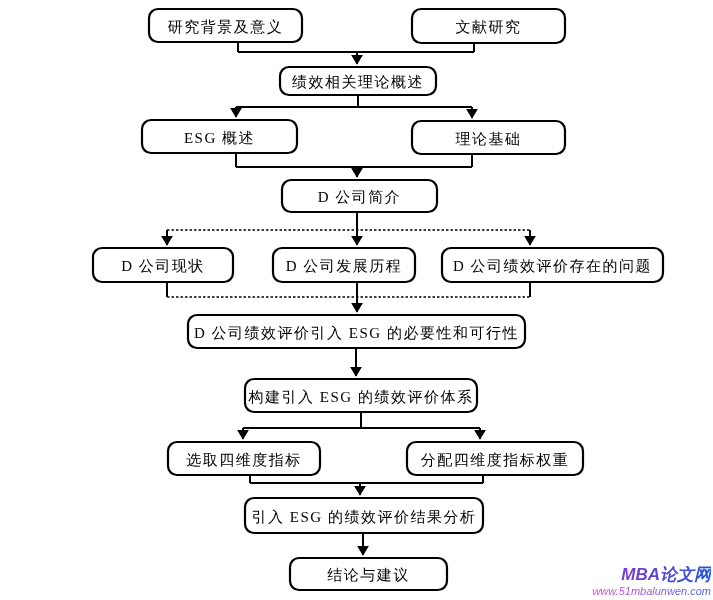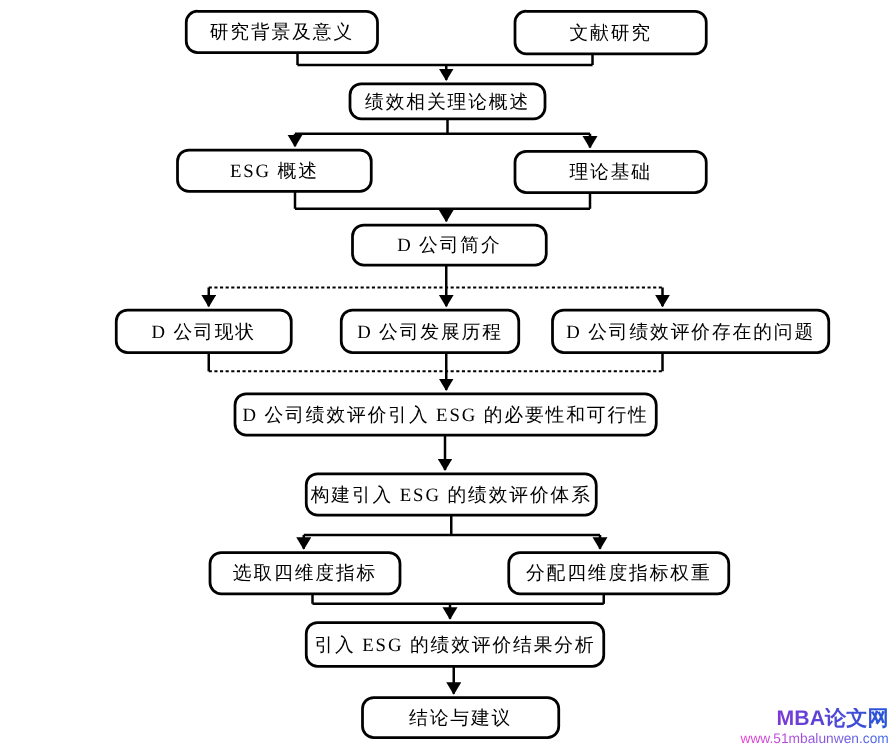--- a/index.html
+++ b/index.html
@@ -6,21 +6,21 @@
   .stage{position:relative;width:713px;height:600px;background:#fff;overflow:hidden;
          font-family:"Liberation Serif","DejaVu Serif",serif;}
   svg{display:block;}
   .node{fill:#ffffff;stroke:#000000;stroke-width:2.2;}
   .label{font-family:"Liberation Serif","DejaVu Serif",serif;font-size:15px;
          letter-spacing:1.5px;fill:#000000;text-anchor:middle;dominant-baseline:central;}
   .conn{fill:none;stroke:#000000;stroke-width:2;}
   .dotted{fill:none;stroke:#000000;stroke-width:1.6;stroke-dasharray:2.5 2;}
   .arrowhead{fill:#000000;stroke:none;}
   .watermark{position:absolute;right:2px;bottom:3px;text-align:right;
-             font-family:"Liberation Sans","DejaVu Sans",sans-serif;}
+             font-family:"Liberation Sans","DejaVu Sans",sans-serif;font-style:italic;}
   .wm-brand{font-weight:bold;font-size:17px;line-height:1.05;
             background:linear-gradient(90deg,#9b30d4,#2356d8);
             -webkit-background-clip:text;background-clip:text;
             color:transparent;-webkit-text-fill-color:transparent;}
   .wm-url{font-size:11px;line-height:1.1;margin-top:1px;
           background:linear-gradient(90deg,#ee3bd2,#3a6ae8);
           -webkit-background-clip:text;background-clip:text;
           color:transparent;-webkit-text-fill-color:transparent;}
 </style>
 </head>

